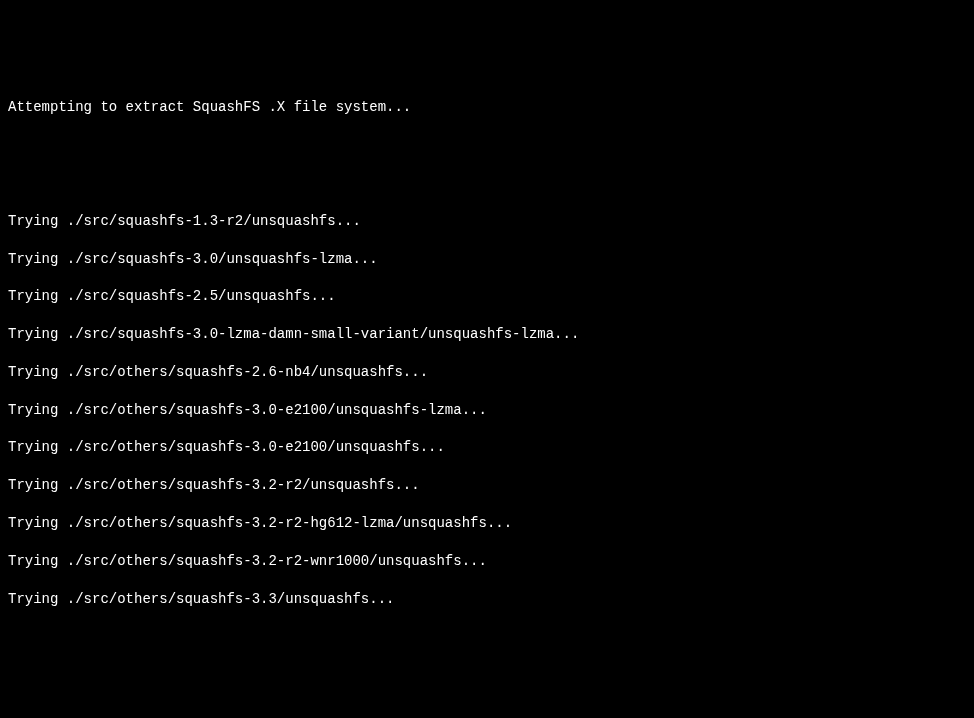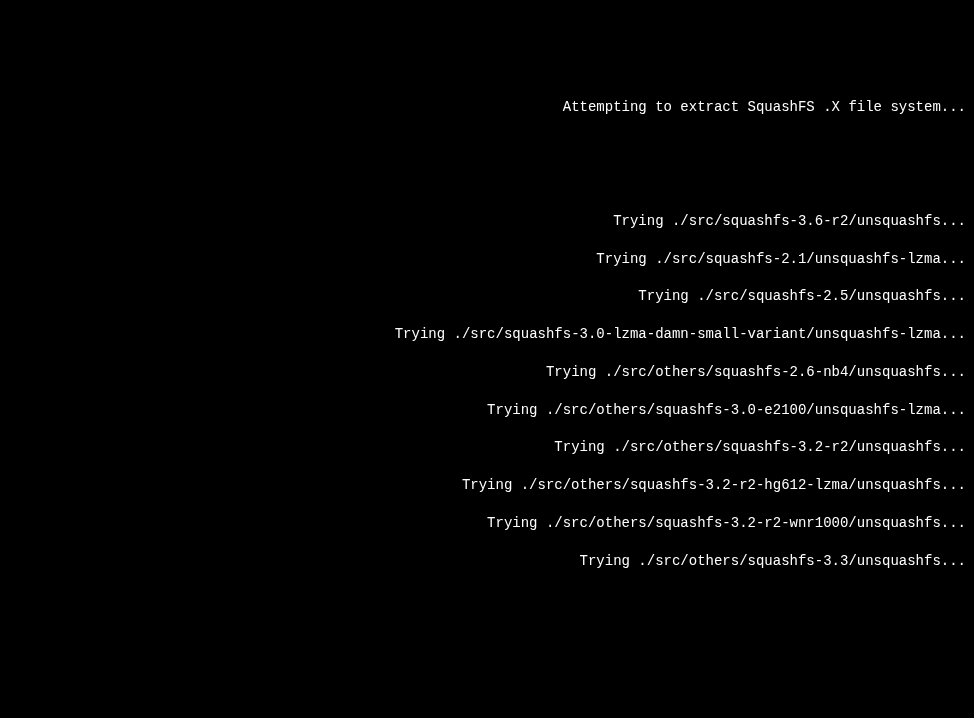--- a/index.html
+++ b/index.html
@@ -15,41 +15,41 @@
       line-height: 1.35;
       padding: 4px 8px;
       width: 974px;
       height: 718px;
       overflow: hidden;
       white-space: pre;
     }
     .terminal-line {
       display: block;
       white-space: pre;
-      text-align: right;
     }
     .blank-line {
       height: 1.35em;
     }
   </style>
 </head>
 <body>
 
 
 
 <div>
 <span class="terminal-line">Attempting to extract SquashFS .X file system...</span>
 <div class="blank-line"></div>
 <div class="blank-line"></div>
-<span class="terminal-line">Trying ./src/squashfs-3.6-r2/unsquashfs...</span>
-<span class="terminal-line">Trying ./src/squashfs-2.1/unsquashfs-lzma...</span>
+<span class="terminal-line">Trying ./src/squashfs-1.3-r2/unsquashfs...</span>
+<span class="terminal-line">Trying ./src/squashfs-3.0/unsquashfs-lzma...</span>
 <span class="terminal-line">Trying ./src/squashfs-2.5/unsquashfs...</span>
 <span class="terminal-line">Trying ./src/squashfs-3.0-lzma-damn-small-variant/unsquashfs-lzma...</span>
 <span class="terminal-line">Trying ./src/others/squashfs-2.6-nb4/unsquashfs...</span>
 <span class="terminal-line">Trying ./src/others/squashfs-3.0-e2100/unsquashfs-lzma...</span>
+<span class="terminal-line">Trying ./src/others/squashfs-3.0-e2100/unsquashfs...</span>
 <span class="terminal-line">Trying ./src/others/squashfs-3.2-r2/unsquashfs...</span>
 <span class="terminal-line">Trying ./src/others/squashfs-3.2-r2-hg612-lzma/unsquashfs...</span>
 <span class="terminal-line">Trying ./src/others/squashfs-3.2-r2-wnr1000/unsquashfs...</span>
 <span class="terminal-line">Trying ./src/others/squashfs-3.3/unsquashfs...</span>
 
 
 
 
 
 

